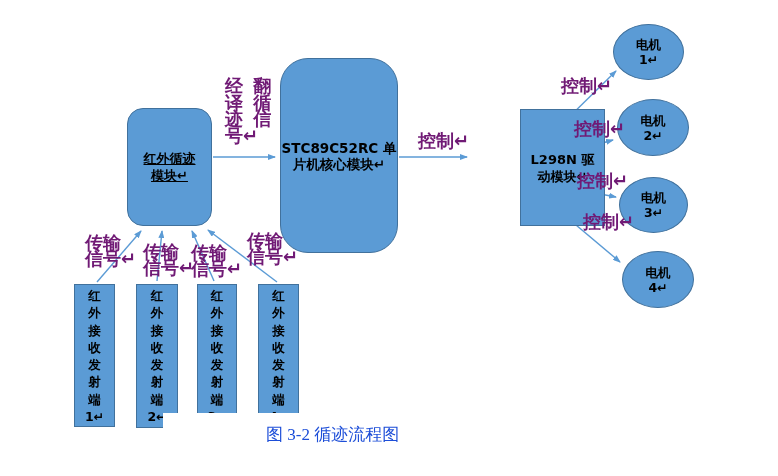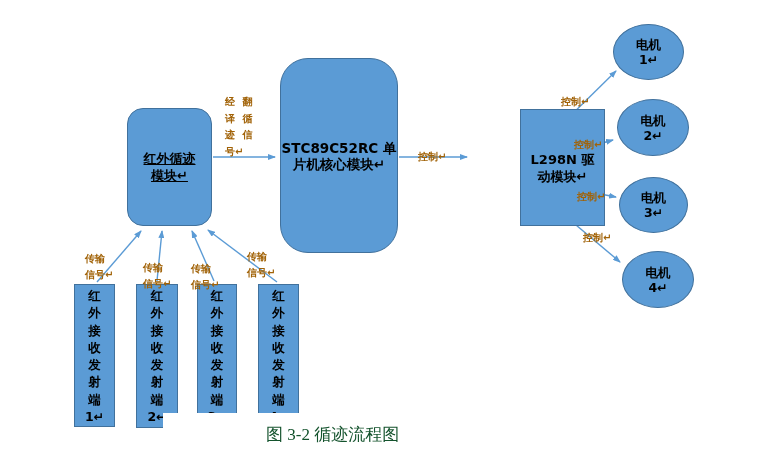--- a/index.html
+++ b/index.html
@@ -13,27 +13,27 @@
     background:#5B9BD5; border:1.3px solid #41719C; color:#000000;
     display:flex; align-items:center; justify-content:center;
     text-align:center; white-space:pre-line;
     font-size:13px; line-height:17px; font-weight:600;
   }
   .rounded-sm { border-radius:16px;text-decoration:underline; }
   .rounded-lg { border-radius:28px; }
   .ellipse { border-radius:50%; border-width:1.6px; font-size:12.5px; line-height:15px; }
   .vbox { font-size:12.5px; line-height:17.3px; align-items:flex-start; padding-top:2px; }
   .lbl {
-    position:absolute; z-index:3; color:#a16207;
-    font-size:10px; line-height:16px; font-weight:600; white-space:pre-line;margin-top:16px;
+    position:absolute; z-index:3; color:#701a75;
+    font-size:18px; line-height:16px; font-weight:600; white-space:pre-line;
   }
   .decode-lbl { line-height:16.5px; word-spacing:4px; }
   .mask { position:absolute; z-index:4; background:#ffffff; }
   .caption {
-    position:absolute; z-index:6; color:#14532d; white-space:pre;
+    position:absolute; z-index:6; color:#1d4ed8; white-space:pre;
     font-family:"Liberation Serif","DejaVu Serif",serif; font-size:17px; font-weight:400;
   }
 </style>
 </head>
 <body>
 
 <div class="canvas">
 
   <svg class="arrows" width="778" height="476">
     <defs>

